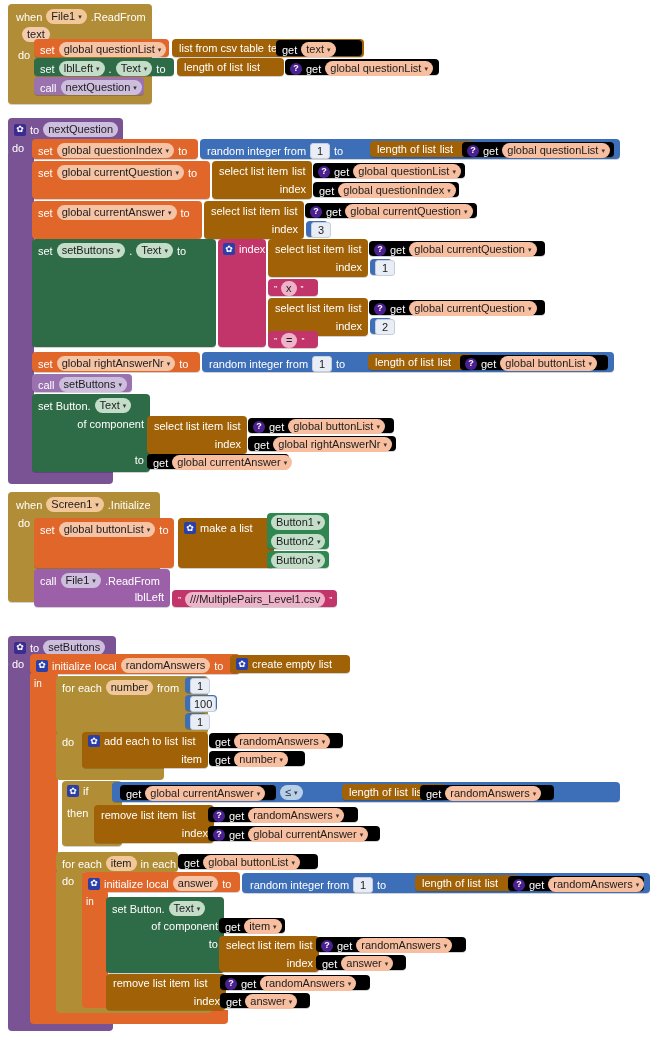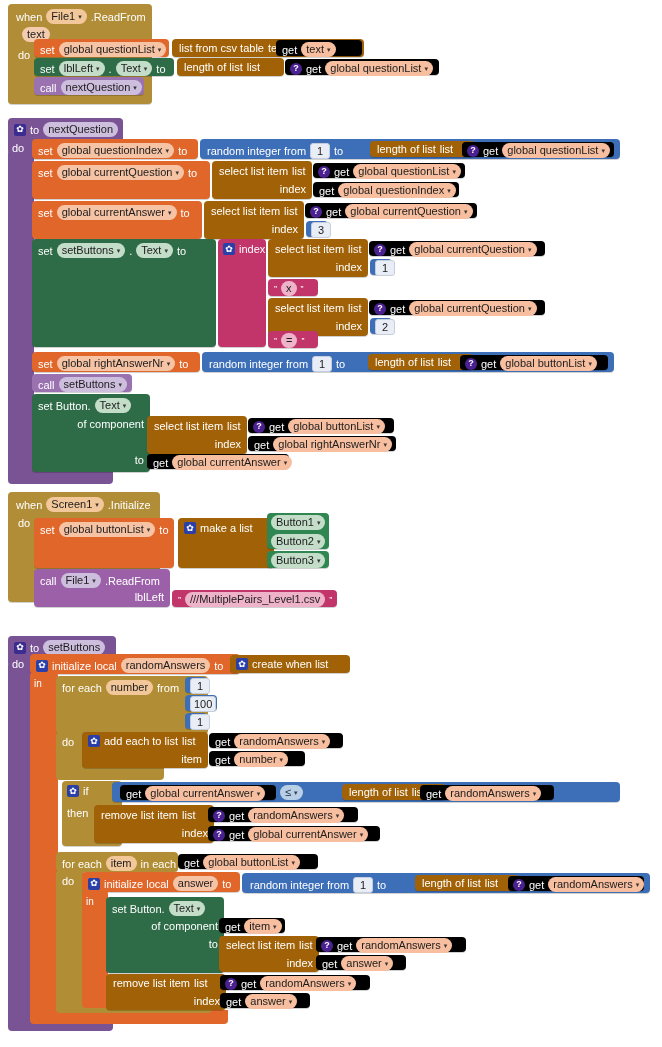--- a/index.html
+++ b/index.html
@@ -563,21 +563,21 @@
       <span class="lbl">initialize local</span>
       <span class="fld fld-orange">
           <span>randomAnswers</span>
         </span>
       <span class="lbl">to</span>
     </div>
   </div>
   <div class="blk c-list shadowed" style="left:230px;top:655px;width:120px;height:18px;">
     <div class="row" style="position:absolute;left:6px;top:3px;">
       <span class="gear gearblue">✿</span>
-      <span class="lbl">create when list</span>
+      <span class="lbl">create empty list</span>
     </div>
   </div>
   <div class="blk c-var" style="left:30px;top:672px;width:28px;height:348px;"></div>
   <div class="blk c-var" style="left:30px;top:1010px;width:198px;height:14px;border-radius:0 0 4px 4px;"></div>
   <div class="lbl" style="position:absolute;left:34px;top:678px;font-size:10px;">in</div>
 
   <div class="blk c-ctrl shadowed" style="left:56px;top:676px;width:152px;height:58px;">
     <div class="row" style="position:absolute;left:6px;top:4px;">
       <span class="lbl">for each</span>
       <span class="fld fld-gold">

